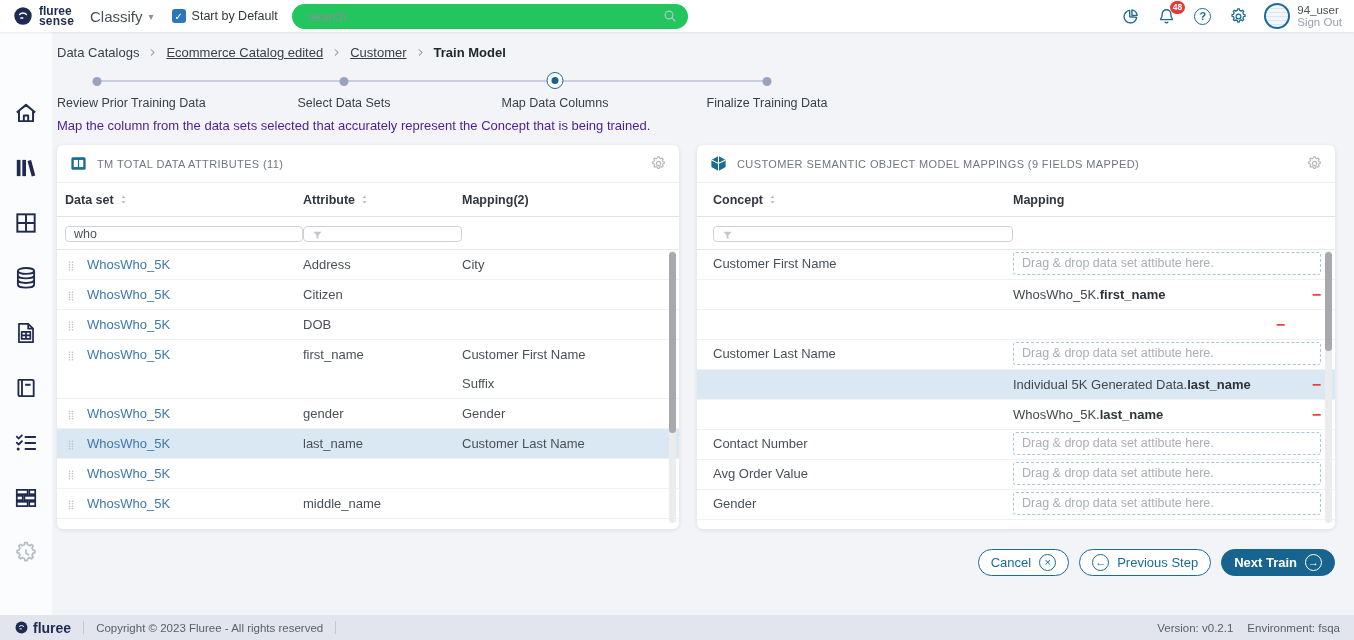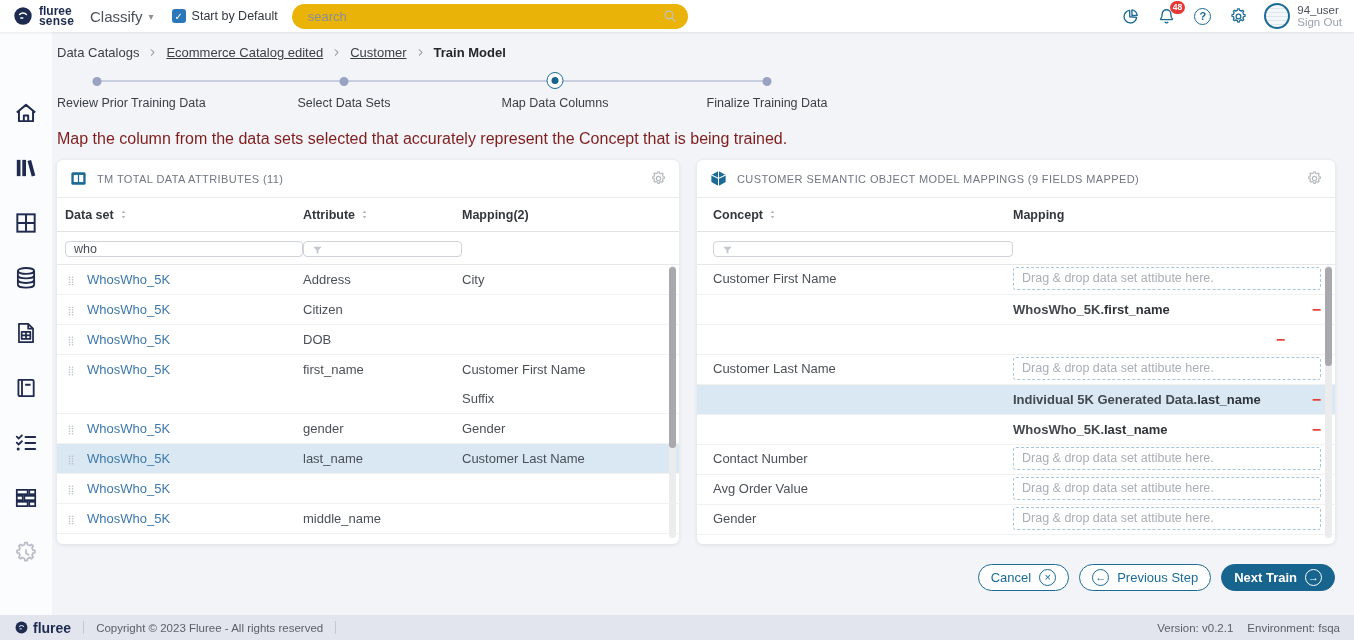--- a/index.html
+++ b/index.html
@@ -11,21 +11,21 @@
   header.topbar { height:32px; background:#fff; display:flex; align-items:center; padding:0 12px;
     box-shadow:0 1px 2px rgba(0,0,0,.08); position:relative; z-index:5; flex:0 0 32px; }
   .brand { display:flex; align-items:center; gap:5px; cursor:pointer; }
   .brand svg { width:22px; height:22px; color:#1d2b50; }
   .brand-text { line-height:10px; color:#1d2b50; font-weight:bold; font-size:12px; }
   .brand-text .l2 { font-weight:bold; letter-spacing:.2px; }
   .app-switch { display:flex; align-items:center; gap:6px; margin-left:16px; font-size:15px; color:#4b5058; cursor:pointer; }
   .app-switch .caret { color:#8a8f98; font-size:10px; }
   .start-default { display:flex; align-items:center; gap:6px; margin-left:18px; font-size:12.5px; color:#33373d; cursor:pointer; }
   .cb { width:14px; height:14px; background:#2b77b8; border-radius:3px; color:#fff; font-size:10px; display:flex; align-items:center; justify-content:center; }
-  .search-wrap { margin-left:14px; width:396px; height:25px; background:#eab308; border-radius:14px; display:flex; align-items:center; padding:0 10px 0 16px; }
+  .search-wrap { margin-left:14px; width:396px; height:25px; background:#22c55e; border-radius:14px; display:flex; align-items:center; padding:0 10px 0 16px; }
   .search-wrap input { flex:1; border:none; background:transparent; outline:none; font-size:13px; color:#4b5058; font-family:inherit; }
   .search-wrap input::placeholder { color:#8a8f98; }
   .search-wrap svg { width:16px; height:16px; color:#c0c4cc; }
   .top-icons { margin-left:auto; display:flex; align-items:center; gap:17px; }
   .tico { width:19px; height:19px; color:#1b6b94; cursor:pointer; position:relative; display:flex; align-items:center; justify-content:center; }
   .tico svg { width:19px; height:19px; }
   .badge { position:absolute; top:-6px; right:-9px; background:#e53935; color:#fff; font-size:8.5px; font-weight:bold;
     min-width:15px; height:13px; border-radius:7px; display:flex; align-items:center; justify-content:center; padding:0 3px; }
   .qicon { width:17px; height:17px; border:1.8px solid #1b6b94; border-radius:50%; font-size:11px; font-weight:bold; display:flex; align-items:center; justify-content:center; }
   .user-block { display:flex; align-items:center; gap:7px; margin-left:16px; cursor:pointer; }
@@ -55,21 +55,21 @@
   .track { position:absolute; left:40px; width:670px; top:10px; height:2px; background:#c9cede; }
   .dot { position:absolute; top:6.5px; width:9px; height:9px; border-radius:50%; background:#9aa2c2; transform:translateX(-50%); }
   .dot.d1 { left:40px; } .dot.d2 { left:287px; } .dot.d4 { left:710px; }
   .dot-active { position:absolute; top:2px; left:498px; width:17px; height:17px; border-radius:50%;
     background:#fff; border:1.6px solid #1b6b94; transform:translateX(-50%); display:flex; align-items:center; justify-content:center; }
   .dot-active::after { content:""; width:7px; height:7px; border-radius:50%; background:#17648f; }
   .slabel { position:absolute; top:26px; font-size:12.5px; color:#3a3f46; white-space:nowrap; }
   .slabel.s1 { left:0; } .slabel.s2 { left:287px; transform:translateX(-50%); }
   .slabel.s3 { left:498px; transform:translateX(-50%); } .slabel.s4 { left:710px; transform:translateX(-50%); }
 
-  .instruction { margin-top:12px; font-size:16px; color:#7f1d1d; }
+  .instruction { font-size:13px; color:#4c1d95; }
 
   
   .panels { margin-top:12px; display:flex; gap:18px; height:384px; }
   .panel { background:#fff; border-radius:6px; box-shadow:0 1px 4px rgba(20,30,60,.10); position:relative; overflow:hidden; }
   .panel.left { width:622px; } .panel.right { width:638px; }
   .panel-head { height:38px; display:flex; align-items:center; gap:9px; padding:0 12px; border-bottom:1px solid #ececec; }
   .panel-head svg.pht { width:19px; height:19px; color:#1b6b94; }
   .panel-title { font-size:11px; letter-spacing:.4px; color:#707683; text-transform:uppercase; }
   .panel-gear { margin-left:auto; width:17px; height:17px; color:#b7bac0; cursor:pointer; }
   .panel-gear svg { width:17px; height:17px; }
@@ -98,21 +98,21 @@
   .drag { color:#b9bdc6; cursor:grab; width:12px; height:18px; margin-top:6px; }
   .drag svg { width:12px; height:18px; }
   .ds-link { color:#3d78ab; cursor:pointer; }
   .cell { color:#4b5058; }
   .map-line { line-height:29px; color:#4b5058; }
 
   .rrow { display:grid; grid-template-columns:300px 1fr 36px; padding:0 14px 0 16px; height:30px; align-items:center; border-bottom:1px solid #f1f1f1; font-size:13px; }
   .rrow.selected { background:#d9e8f3; }
   .mapping-slot.dz { grid-column:2/4; }
   .dropzone { border:1px dashed #a6c6da; border-radius:3px; height:23px; display:flex; align-items:center; padding:0 8px; color:#a9aeb6; font-size:12.5px; }
-  .mapped { color:#44484f;font-weight:bold; }
+  .mapped { color:#44484f; }
   .mapped b { color:#2f3338; }
   .row-action { display:flex; justify-content:flex-end; }
   .unmap { border:none; background:transparent; color:#e74038; font-size:16px; font-weight:bold; cursor:pointer; line-height:16px; font-family:inherit; }
 
   .vtrack { position:absolute; right:3px; width:7px; border-radius:4px; background:#ececef; }
   .vthumb { position:absolute; right:3px; width:7px; border-radius:4px; background:#a9a9ad; cursor:pointer; }
   .panel.left .vtrack { top:106px; height:272px; }
   .panel.left .vthumb { top:107px; height:181px; }
   .panel.right .vtrack { top:106px; height:272px; }
   .panel.right .vthumb { top:107px; height:99px; }

